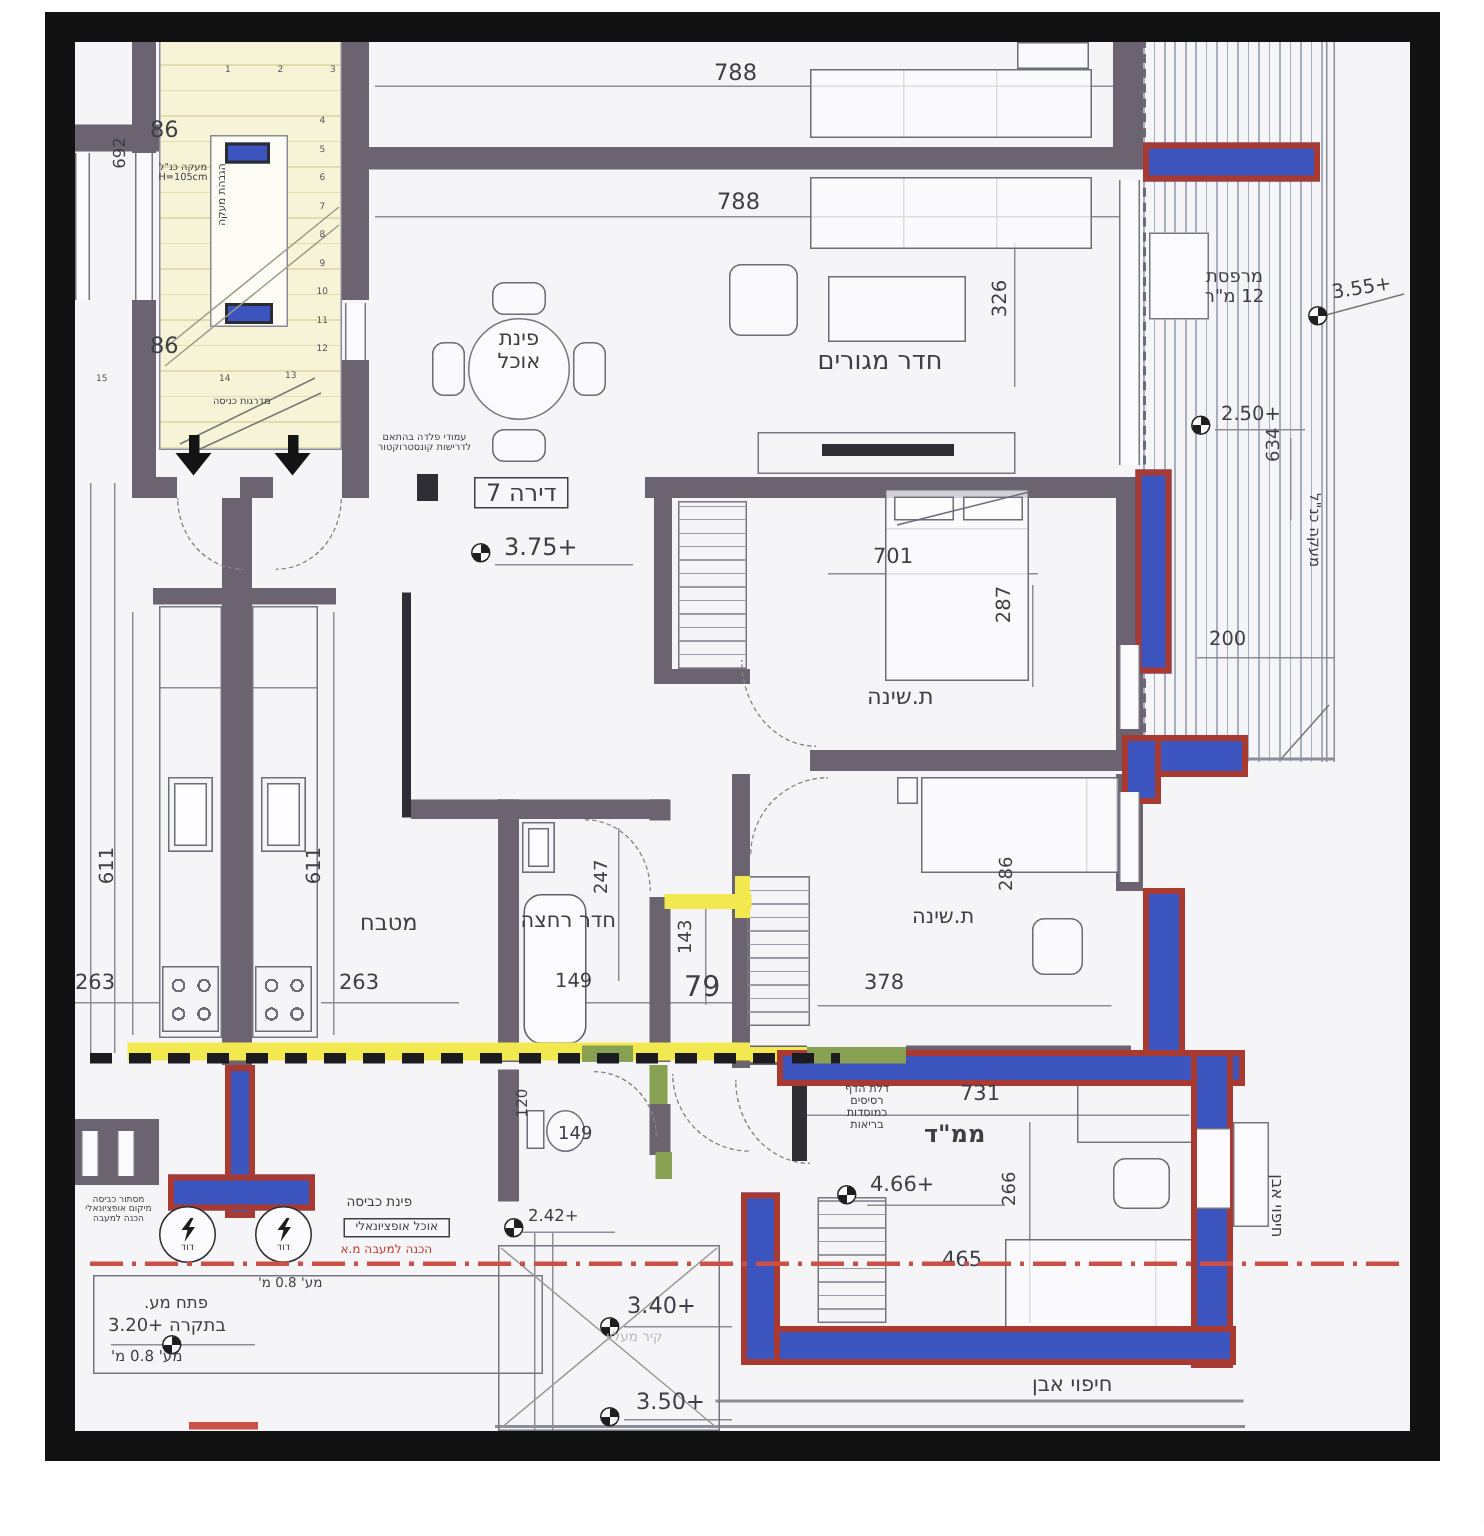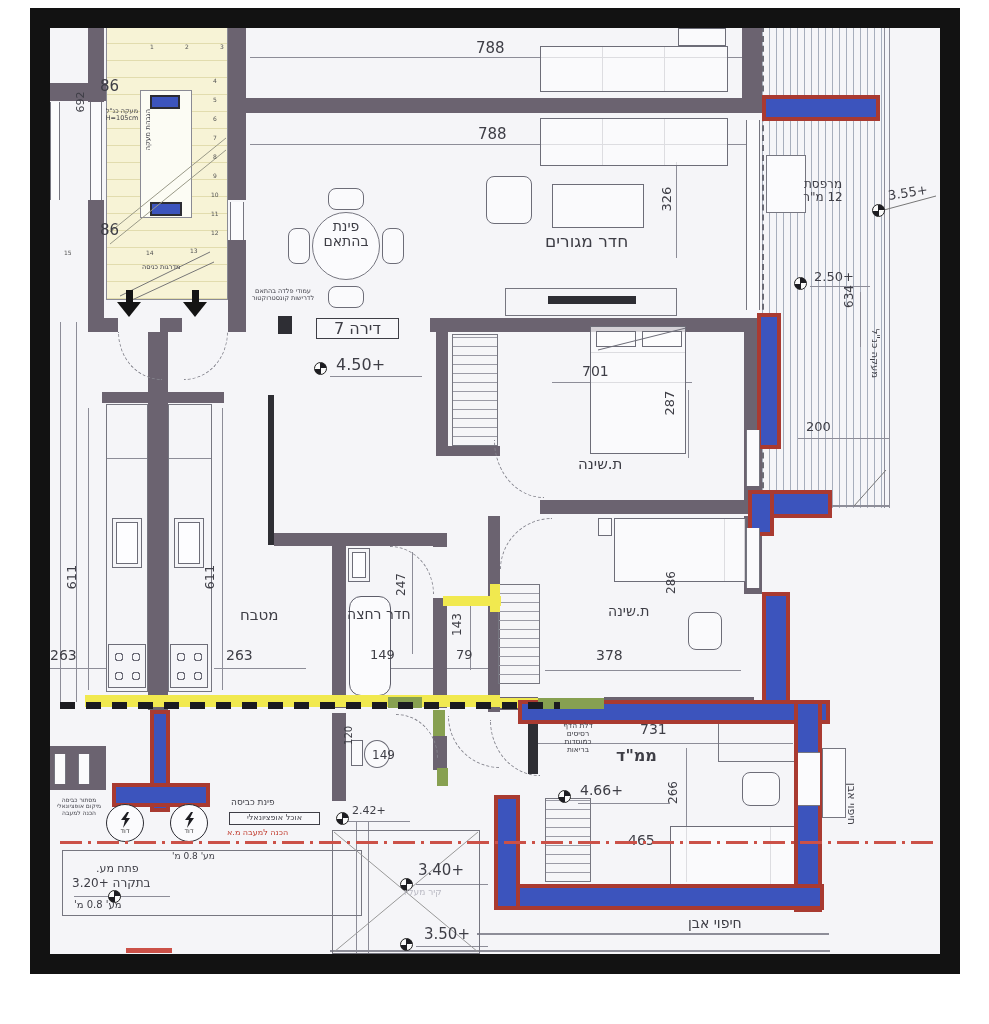--- a/index.html
+++ b/index.html
@@ -42,21 +42,21 @@
   .arc.bl{border-left:1.4px dashed #86868f;border-bottom:1.4px dashed #86868f;border-radius:0 0 0 100%;}
   .arc.br{border-right:1.4px dashed #86868f;border-bottom:1.4px dashed #86868f;border-radius:0 0 100% 0;}
   .arc.tl{border-left:1.4px dashed #86868f;border-top:1.4px dashed #86868f;border-radius:100% 0 0 0;}
   .arc.tr{border-right:1.4px dashed #86868f;border-top:1.4px dashed #86868f;border-radius:0 100% 0 0;}
   .elev{width:13px;height:13px;border-radius:50%;border:1px solid #222;z-index:30;
         background:conic-gradient(#1d1d22 0 90deg,#fafafa 90deg 180deg,#1d1d22 180deg 270deg,#fafafa 270deg 360deg);}
   .tri{width:0;height:0;border-left:12px solid transparent;border-right:12px solid transparent;
        border-top:15px solid #141414;z-index:20;}
   .stem{background:#141414;z-index:20;}
   .lbl{position:absolute;color:#3e3e46;direction:rtl;white-space:pre-line;line-height:1.08;z-index:40;}
-  .lbl.box{border:1.4px solid #3e3e46;padding:1px 17px;background:#f7f7fa;}
+  .lbl.box{border:1.4px solid #3e3e46;padding:1px 7px;background:#f7f7fa;}
   .lbl.bold{font-weight:bold;}
   .boiler{border:1.6px solid #2c2c33;border-radius:50%;background:#fbfbfd;display:flex;
           align-items:center;justify-content:center;flex-direction:column;z-index:22;}
   .boiler span{font-size:6.5px;color:#333;direction:rtl;line-height:1;}
   svg.overlay{position:absolute;left:0;top:0;z-index:16;pointer-events:none;}
 </style>
 </head>
 <body>
 
 <div id="page">
@@ -278,23 +278,23 @@
 
     <div class="abs frame" style="left:30px;top:8px;width:930px;height:20px"></div>
     <div class="abs frame" style="left:30px;top:8px;width:20px;height:966px"></div>
     <div class="abs frame" style="left:940px;top:8px;width:20px;height:966px"></div>
     <div class="abs frame" style="left:30px;top:954px;width:930px;height:20px"></div>
   <div class="lbl" style="left: 476px; top: 40px; font-size: 15px;">788</div>
       <div class="lbl" style="left: 478px; top: 126px; font-size: 15px;">788</div>
       <div class="lbl" style="left: 655px; top: 192px; font-size: 13px; transform: rotate(-90deg);">326</div>
       <div class="lbl" style="left: 545px; top: 232px; font-size: 17px;">חדר מגורים</div>
       <div class="lbl" style="left: 313px; top: 219px; font-size: 14px; width: 66px; text-align: center;">פינת
-בהתאם</div>
+אוכל</div>
       <div class="lbl box" style="left: 316px; top: 318px; font-size: 16px;">דירה 7</div>
-      <div class="lbl" style="left: 336px; top: 356px; font-size: 16px;">+4.50</div>
+      <div class="lbl" style="left: 336px; top: 356px; font-size: 16px;">+3.75</div>
       <div class="lbl" style="left: 792px; top: 178px; font-size: 12px; width: 62px; text-align: center;">מרפסת
 12 מ"ר</div>
       <div class="lbl" style="left: 888px; top: 186px; font-size: 13px; transform: rotate(-9deg);">+3.55</div>
       <div class="lbl" style="left: 814px; top: 270px; font-size: 13px;">+2.50</div>
       <div class="lbl" style="left: 838px; top: 290px; font-size: 12px; transform: rotate(-90deg);">634</div>
       <div class="lbl" style="left: 850px; top: 348px; font-size: 10px; transform: rotate(90deg);">מעקה כנ"ל</div>
       <div class="lbl" style="left: 806px; top: 420px; font-size: 13px;">200</div>
       <div class="lbl" style="left: 100px; top: 78px; font-size: 15px;">86</div>
       <div class="lbl" style="left: 100px; top: 222px; font-size: 15px;">86</div>
       <div class="lbl" style="left: 70px; top: 96px; font-size: 11px; transform: rotate(-90deg);">692</div>
@@ -304,29 +304,29 @@
       <div class="lbl" style="left: 142px; top: 264px; font-size: 6.5px;">מדרגות כניסה</div>
       <div class="lbl" style="left: 240px; top: 288px; font-size: 6.5px; width: 86px; text-align: center;">עמודי פלדה בהתאם
 לדרישות קונסטרוקטור</div>
       <div class="lbl" style="left: 582px; top: 364px; font-size: 14px;">701</div>
       <div class="lbl" style="left: 658px; top: 396px; font-size: 13px; transform: rotate(-90deg);">287</div>
       <div class="lbl" style="left: 578px; top: 456px; font-size: 15px;">ת.שינה</div>
       <div class="lbl" style="left: 390px; top: 578px; font-size: 12px; transform: rotate(-90deg);">247</div>
       <div class="lbl" style="left: 347px; top: 607px; font-size: 14px;">חדר רחצה</div>
       <div class="lbl" style="left: 370px; top: 648px; font-size: 13px;">149</div>
       <div class="lbl" style="left: 446px; top: 618px; font-size: 12px; transform: rotate(-90deg);">143</div>
-      <div class="lbl" style="left: 456px; top: 648px; font-size: 13px;">79</div>
+      <div class="lbl" style="left: 456px; top: 648px; font-size: 19px;">79</div>
       <div class="lbl" style="left: 240px; top: 607px; font-size: 15px;">מטבח</div>
       <div class="lbl" style="left: 198px; top: 570px; font-size: 13px; transform: rotate(-90deg);">611</div>
       <div class="lbl" style="left: 226px; top: 648px; font-size: 14px;">263</div>
       <div class="lbl" style="left: 60px; top: 570px; font-size: 13px; transform: rotate(-90deg);">611</div>
       <div class="lbl" style="left: 50px; top: 648px; font-size: 14px;">263</div>
       <div class="lbl" style="left: 660px; top: 576px; font-size: 12px; transform: rotate(-90deg);">286</div>
       <div class="lbl" style="left: 608px; top: 604px; font-size: 14px;">ת.שינה</div>
-      <div class="lbl" style="left: 596px; top: 648px; font-size: 14px;">378</div>
+      <div class="lbl" style="left: 576px; top: 648px; font-size: 14px;">378</div>
       <div class="lbl" style="left: 640px; top: 722px; font-size: 14px;">731</div>
       <div class="lbl bold" style="left: 616px; top: 747px; font-size: 16px;">ממ"ד</div>
       <div class="lbl" style="left: 546px; top: 722px; font-size: 7.5px; width: 64px; text-align: center;">דלת הדף
 רסיסים
 כמוסדות
 בריאות</div>
       <div class="lbl" style="left: 580px; top: 783px; font-size: 14px;">+4.66</div>
       <div class="lbl" style="left: 662px; top: 786px; font-size: 12px; transform: rotate(-90deg);">266</div>
       <div class="lbl" style="left: 628px; top: 833px; font-size: 14px;">465</div>
       <div class="lbl" style="left: 688px; top: 916px; font-size: 14px;">חיפוי אבן</div>

